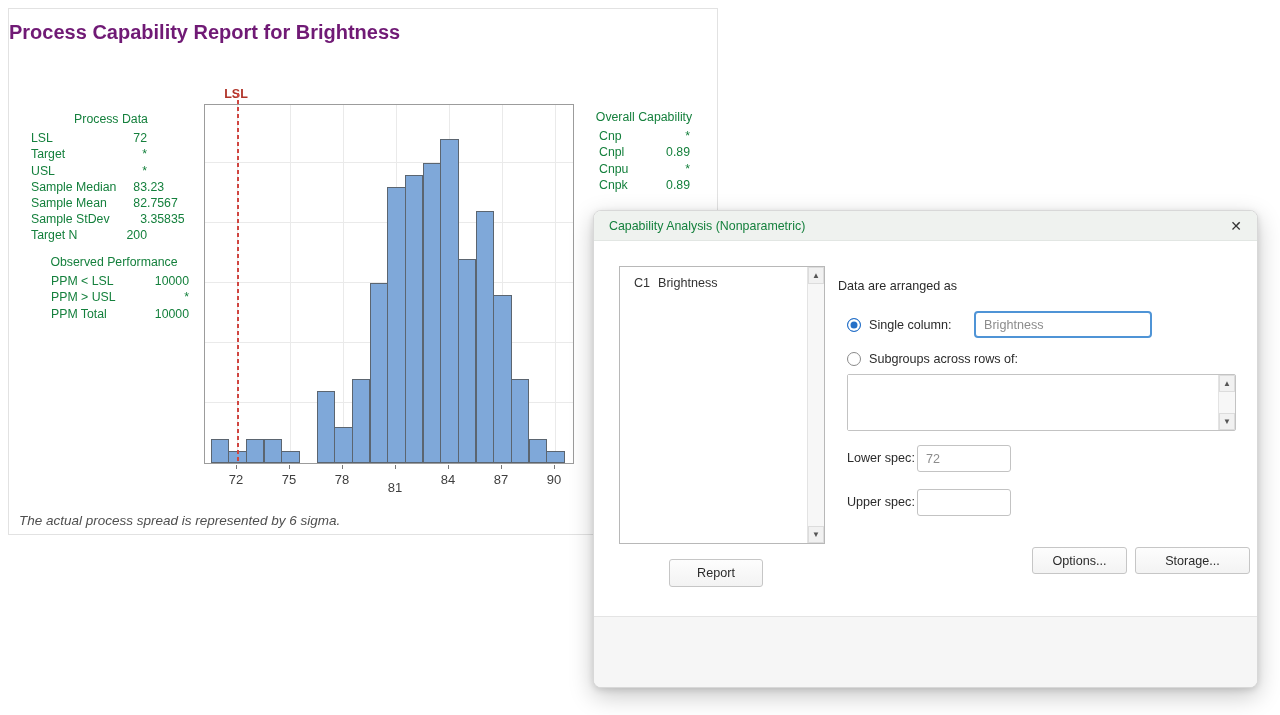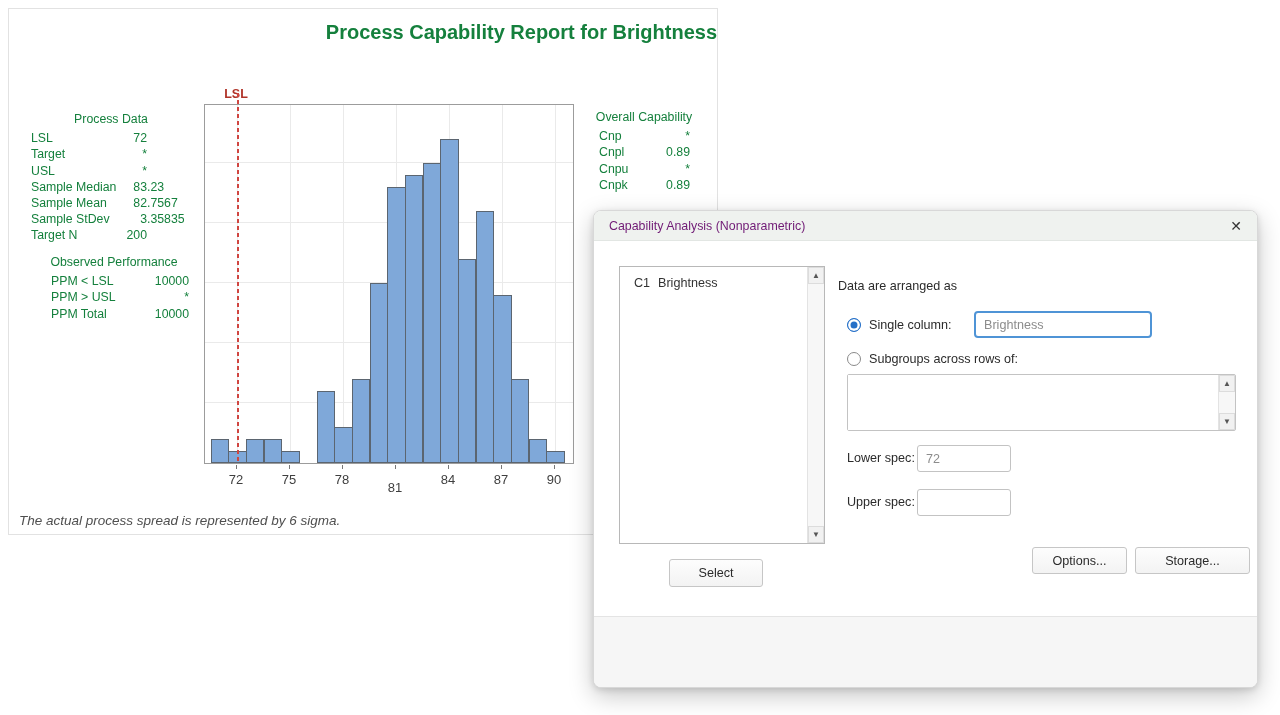--- a/index.html
+++ b/index.html
@@ -2,22 +2,22 @@
 <html><head>
 <meta charset="utf-8">
 <style>
   * { margin:0; padding:0; box-sizing:border-box; }
   html,body { width:1280px; height:715px; background:#ffffff; overflow:hidden;
               font-family:"Liberation Sans","DejaVu Sans",sans-serif; }
 
   
   .report-card { position:absolute; left:8px; top:8px; width:710px; height:527px;
                  background:#fff; border:1px solid #e2e2e2; }
-  .report-title { position:absolute; top:12px; left:0; width:100%; text-align:right;
-                  font-size:20px; font-weight:bold; color:#15803d; }
+  .report-title { position:absolute; top:12px; left:0; width:100%; text-align:left;
+                  font-size:20px; font-weight:bold; color:#701a75; }
   .report-subtitle { position:absolute; top:36px; left:0; width:100%; text-align:center;
                      font-size:15.5px; color:#4f4f4f; }
 
   .stat-block { position:absolute; font-size:12.3px; color:#15803d; line-height:16.2px; }
   .stat-header { text-align:center; margin-bottom:3px; }
   .stat-row { display:grid; }
   .pd .stat-row { grid-template-columns:92px auto; }
   .pd .v-int { display:inline-block; min-width:24px; text-align:right; }
   .pd .v-frac { display:inline-block; text-align:center; }
   .op .stat-row { grid-template-columns:96px 42px; padding-left:12px; }
@@ -46,21 +46,21 @@
   .report-footnote { position:absolute; left:10px; top:504px; font-style:italic;
                      font-size:13.5px; color:#4f4f4f; }
 
   
   .dialog { position:absolute; left:593px; top:210px; width:665px; height:478px;
             background:#fff; border:1px solid #d8d8d8; border-radius:8px;
             box-shadow:0 8px 24px rgba(0,0,0,.22), 0 2px 6px rgba(0,0,0,.12);
             overflow:hidden; font-size:12.6px; color:#2b2b2b; }
   .titlebar { position:absolute; left:0; top:0; width:100%; height:30px; background:#eff2ef;
               border-bottom:1px solid #e2e6e3; }
-  .dialog-title { position:absolute; left:15px; top:8px; font-size:12.4px; color:#701a75; }
+  .dialog-title { position:absolute; left:15px; top:8px; font-size:12.4px; color:#15803d; }
   .close-btn { position:absolute; right:10px; top:5px; width:22px; height:20px;
                text-align:center; font-size:14px; color:#333; cursor:pointer; line-height:20px; }
 
   .listbox { position:absolute; left:25px; top:55px; width:206px; height:278px;
              background:#fff; border:1px solid #b8b8b8; }
   .listbox-item { padding:9px 0 0 14px; display:flex; color:#333; }
   .listbox-item .col-id { width:24px; }
   .scrollcol { position:absolute; top:0; right:0; bottom:0; width:17px;
                background:#f7f7f7; border-left:1px solid #e3e3e3; }
   .scroll-arrow { position:absolute; left:0; width:16px; height:17px; background:#f1f1f1;
@@ -251,21 +251,21 @@
           <span class="col-id">C1</span>
           <span>Brightness</span>
         </div>
       </div>
     <div class="scrollcol">
       <div class="scroll-arrow arrow-up">▲</div>
       <div class="scroll-arrow arrow-down">▼</div>
     </div>
   </div>
 
-  <button id="select-btn" class="btn">Select</button>
+  <button id="select-btn" class="btn">Report</button>
 
   <div class="arranged-label">Data are arranged as</div>
 
   <div id="radio-row-1" class="radio-row">
     <div id="radio-single" class="radio on"></div>
     <span>Single column:</span>
   </div>
   <input id="single-col-input" class="txt" value="Brightness" style="">
 
   <div id="radio-row-2" class="radio-row">

